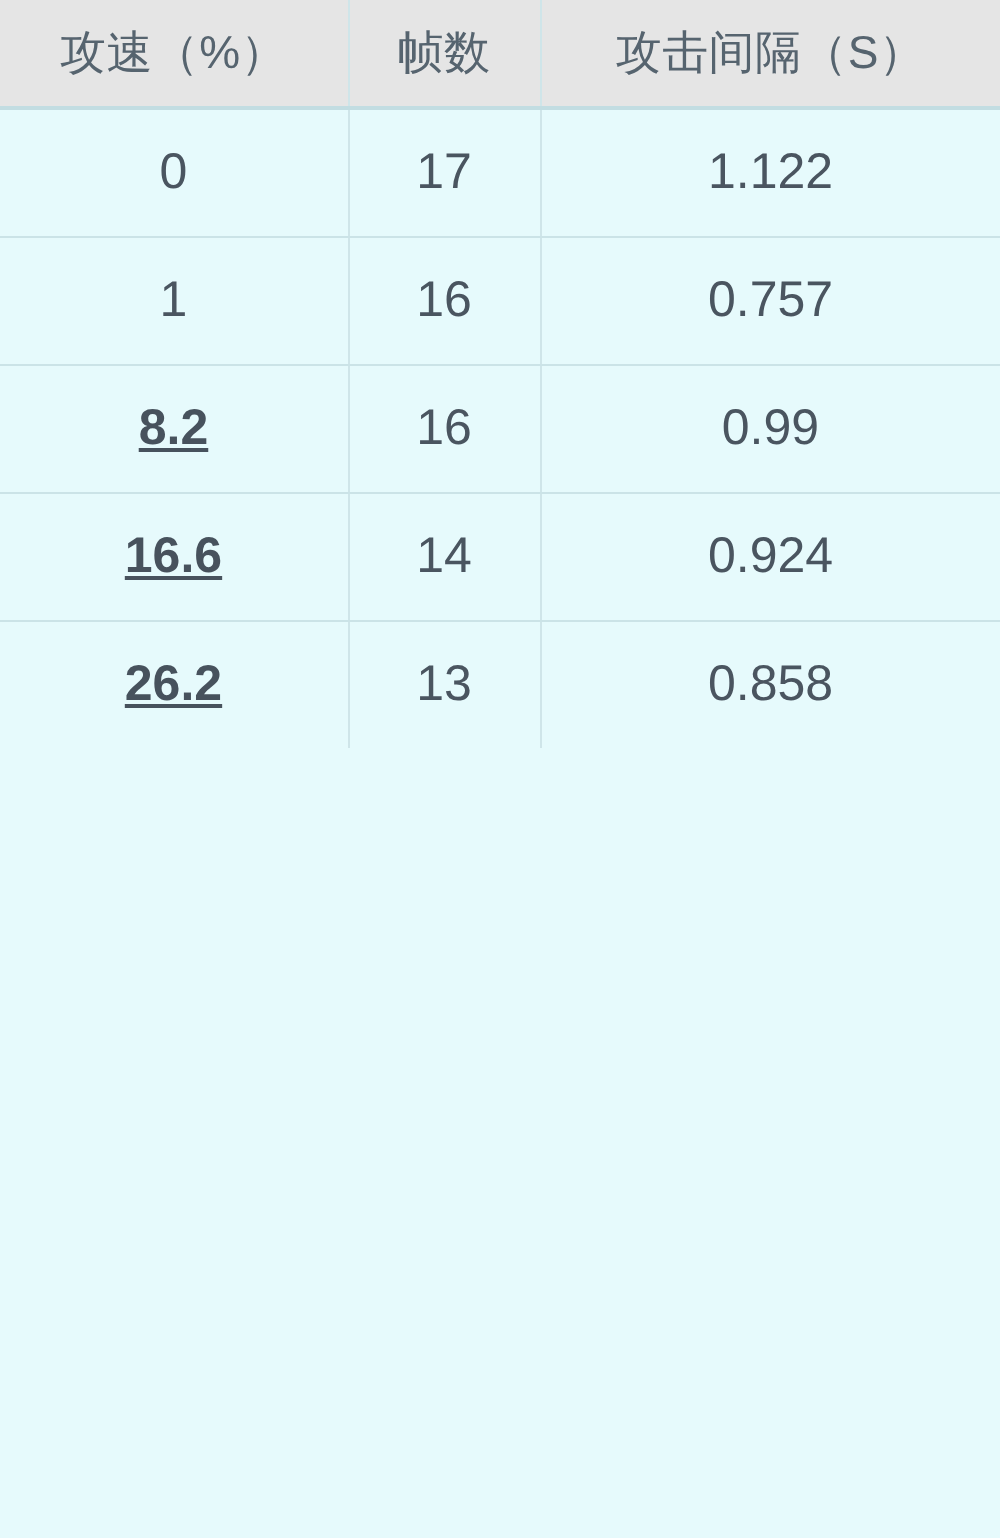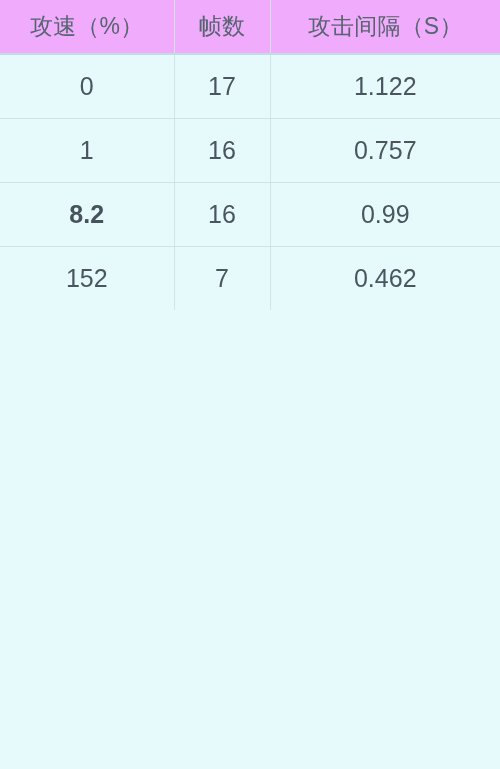--- a/index.html
+++ b/index.html
@@ -21,21 +21,21 @@
     table-layout: fixed;
     background: #e6fafc;
   }
 
   .attack-speed-table col.col-speed   { width: 174px; }
   .attack-speed-table col.col-frames  { width: 96px;  }
   .attack-speed-table col.col-interval{ width: 230px; }
 
   .attack-speed-table thead th {
     height: 54px;
-    background: #f0abfc;
+    background: #e5e5e5;
     color: #56646f;
     font-size: 23px;
     font-weight: 400;
     text-align: center;
     vertical-align: middle;
     padding: 0 4px;
     border-bottom: 2px solid #c2dde2;
     box-sizing: border-box;
     letter-spacing: 0.2px;
   }
@@ -57,20 +57,21 @@
   }
   .attack-speed-table tbody td.div-right {
     border-right: 1.5px solid #cfe5e9;
   }
   .attack-speed-table tbody tr:last-child td {
     border-bottom: none;
   }
   .attack-speed-table tbody td.emphasis {
     font-weight: 700;
     color: #47525d;
+    text-decoration: underline;
   }
 </style>
 </head>
 <body>
 
 <table class="attack-speed-table">
   <colgroup>
     <col class="col-speed">
     <col class="col-frames">
     <col class="col-interval">
@@ -92,18 +93,23 @@
         <td class="div-right">1</td>
         <td class="div-right">16</td>
         <td>0.757</td>
       </tr>
       <tr>
         <td class="div-right emphasis">8.2</td>
         <td class="div-right">16</td>
         <td>0.99</td>
       </tr>
       <tr>
-        <td class="div-right">152</td>
-        <td class="div-right">7</td>
-        <td>0.462</td>
+        <td class="div-right emphasis">16.6</td>
+        <td class="div-right">14</td>
+        <td>0.924</td>
+      </tr>
+      <tr>
+        <td class="div-right emphasis">26.2</td>
+        <td class="div-right">13</td>
+        <td>0.858</td>
       </tr>
     </tbody>
 </table>
 
 </body></html>

